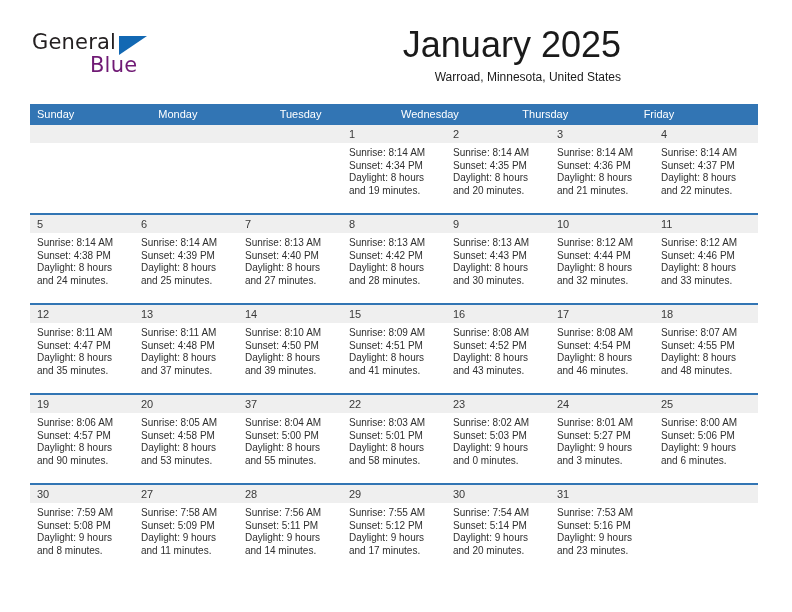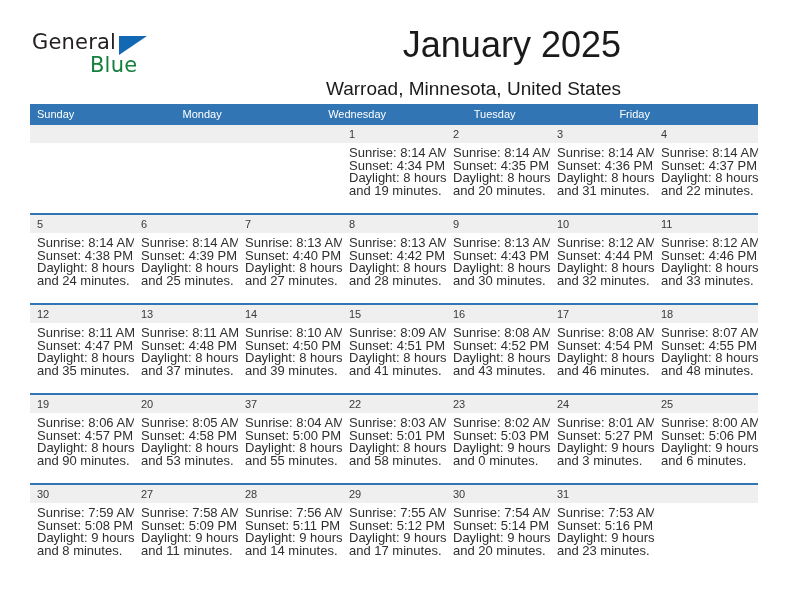--- a/index.html
+++ b/index.html
@@ -46,21 +46,21 @@
     letter-spacing: 0.2px;
     color: #231f20;
     font-family: "DejaVu Sans", sans-serif;
   }
   .brand-blue {
     position: absolute;
     left: 58px;
     top: 23px;
     font-size: 21px;
     letter-spacing: 0.2px;
-    color: #15803d;
+    color: #701a75;
     font-family: "DejaVu Sans", sans-serif;
   }
   .brand-triangle {
     position: absolute;
     left: 87px;
     top: 6px;
     width: 0;
     height: 0;
     border-left: 28px solid #1268b3;
     border-bottom: 19px solid transparent;
@@ -73,22 +73,22 @@
     text-align: right;
   }
   .cal-title {
     font-size: 36px;
     font-weight: normal;
     color: #1a1a1a;
     line-height: 34px;
     white-space: nowrap;
   }
   .cal-subtitle {
-    margin-top: 18px;
-    font-size: 19px;
+    margin-top: 6px;
+    font-size: 12px;
     font-weight: normal;
     color: #1a1a1a;
     line-height: 18px;
     white-space: nowrap;
   }
 
   
   .calendar {
     position: absolute;
     left: 30px;
@@ -142,21 +142,21 @@
   .daynum {
     position: relative;
     padding: 2px 0 0 7px;
     font-size: 11px;
     color: #3a3a3a;
     line-height: 14px;
     height: 16px;
   }
   .details {
     padding: 4px 4px 0 7px;
-    font-size: 13px;
+    font-size: 10px;
     line-height: 12.6px;
     color: #2f2f2f;
   }
   .details div {
     white-space: nowrap;
   }
 </style>
 </head>
 <body>
 
@@ -175,22 +175,23 @@
       <div class="cal-subtitle">Warroad, Minnesota, United States</div>
     </div>
 
   </div>
 
   <div class="calendar">
 
     <div class="dow-row">
       <div class="dow">Sunday</div>
       <div class="dow">Monday</div>
+      <div class="dow">Tuesday</div>
       <div class="dow">Wednesday</div>
-      <div class="dow">Tuesday</div>
+      <div class="dow">Thursday</div>
       <div class="dow">Friday</div>
     </div>
 
     <div id="weeks-container">
         <div class="week first">
           <div class="daycell empty">
             <div class="shade"></div>
             <div class="daynum"></div>
           </div>
           <div class="daycell empty">
@@ -221,21 +222,21 @@
               <div>and 20 minutes.</div>
             </div>
           </div>
           <div class="daycell">
             <div class="shade"></div>
             <div class="daynum">3</div>
             <div class="details">
               <div>Sunrise: 8:14 AM</div>
               <div>Sunset: 4:36 PM</div>
               <div>Daylight: 8 hours</div>
-              <div>and 31 minutes.</div>
+              <div>and 21 minutes.</div>
             </div>
           </div>
           <div class="daycell">
             <div class="shade"></div>
             <div class="daynum">4</div>
             <div class="details">
               <div>Sunrise: 8:14 AM</div>
               <div>Sunset: 4:37 PM</div>
               <div>Daylight: 8 hours</div>
               <div>and 22 minutes.</div>

